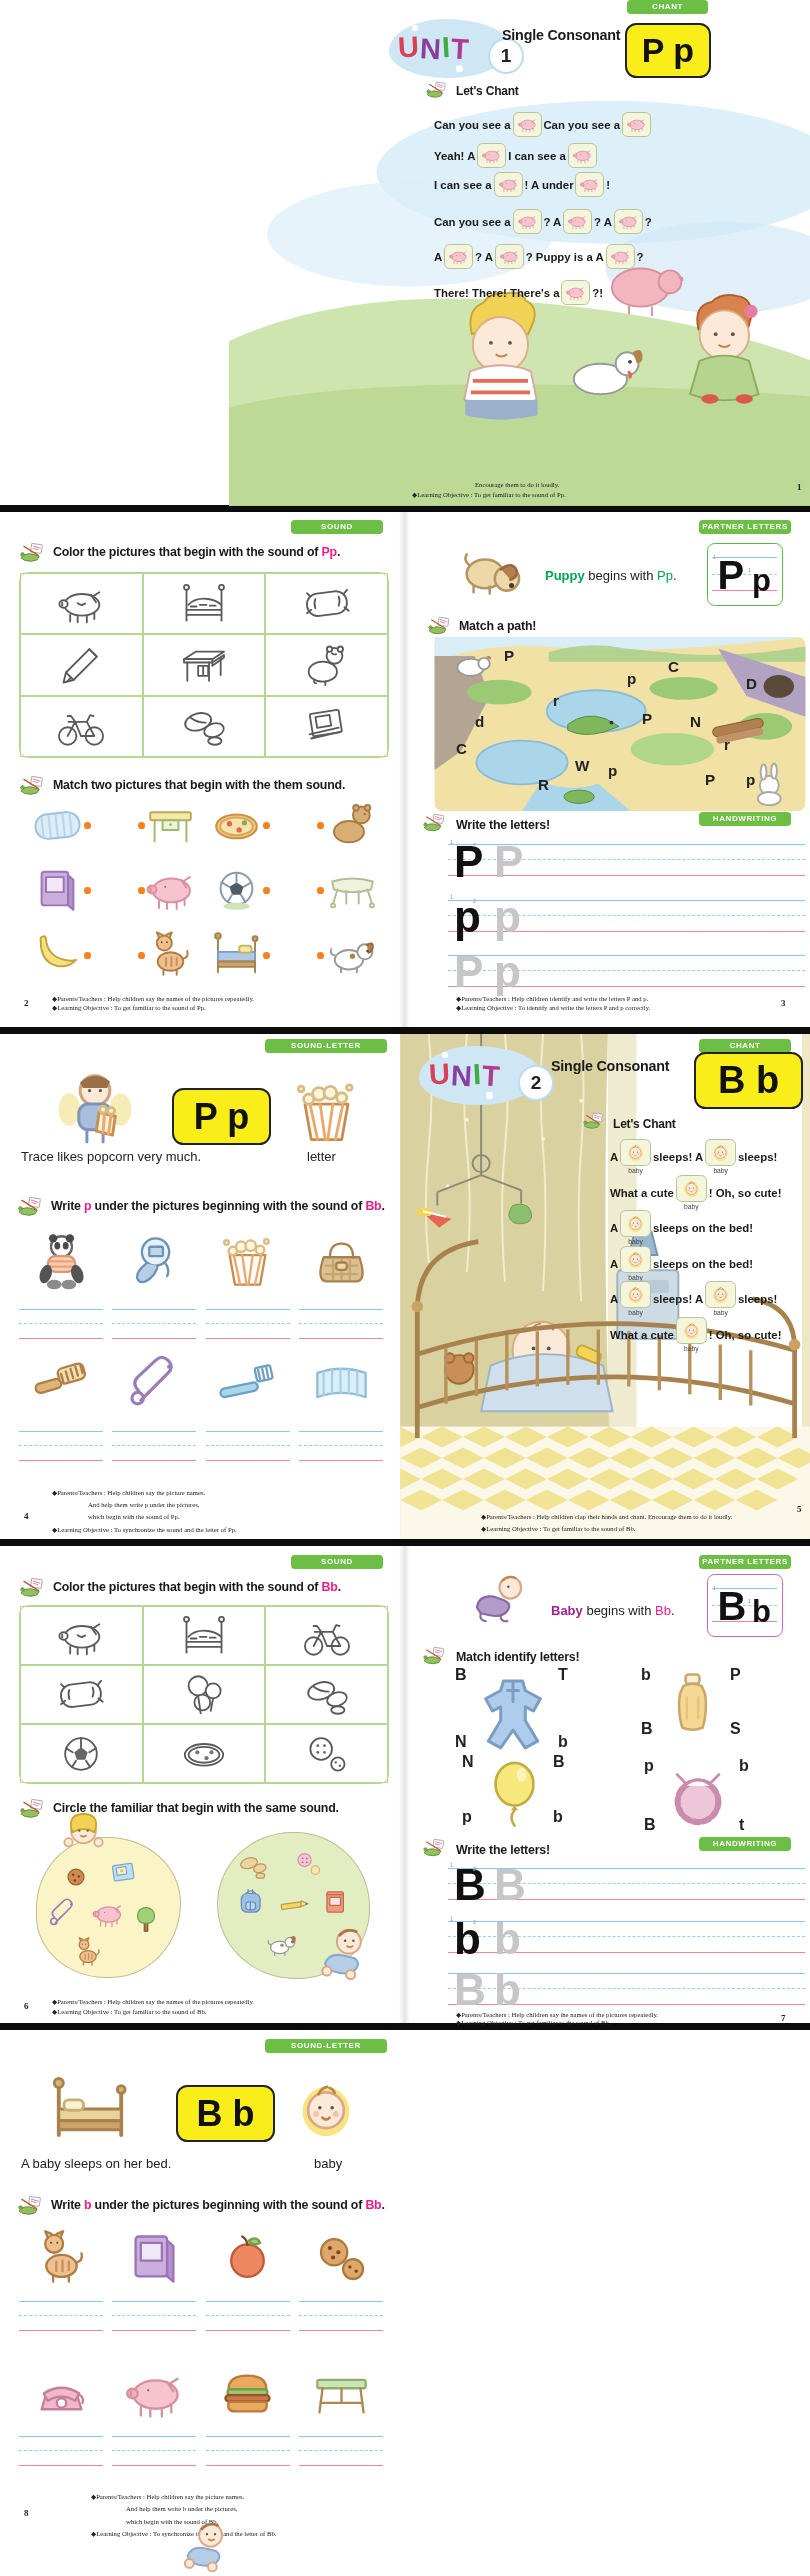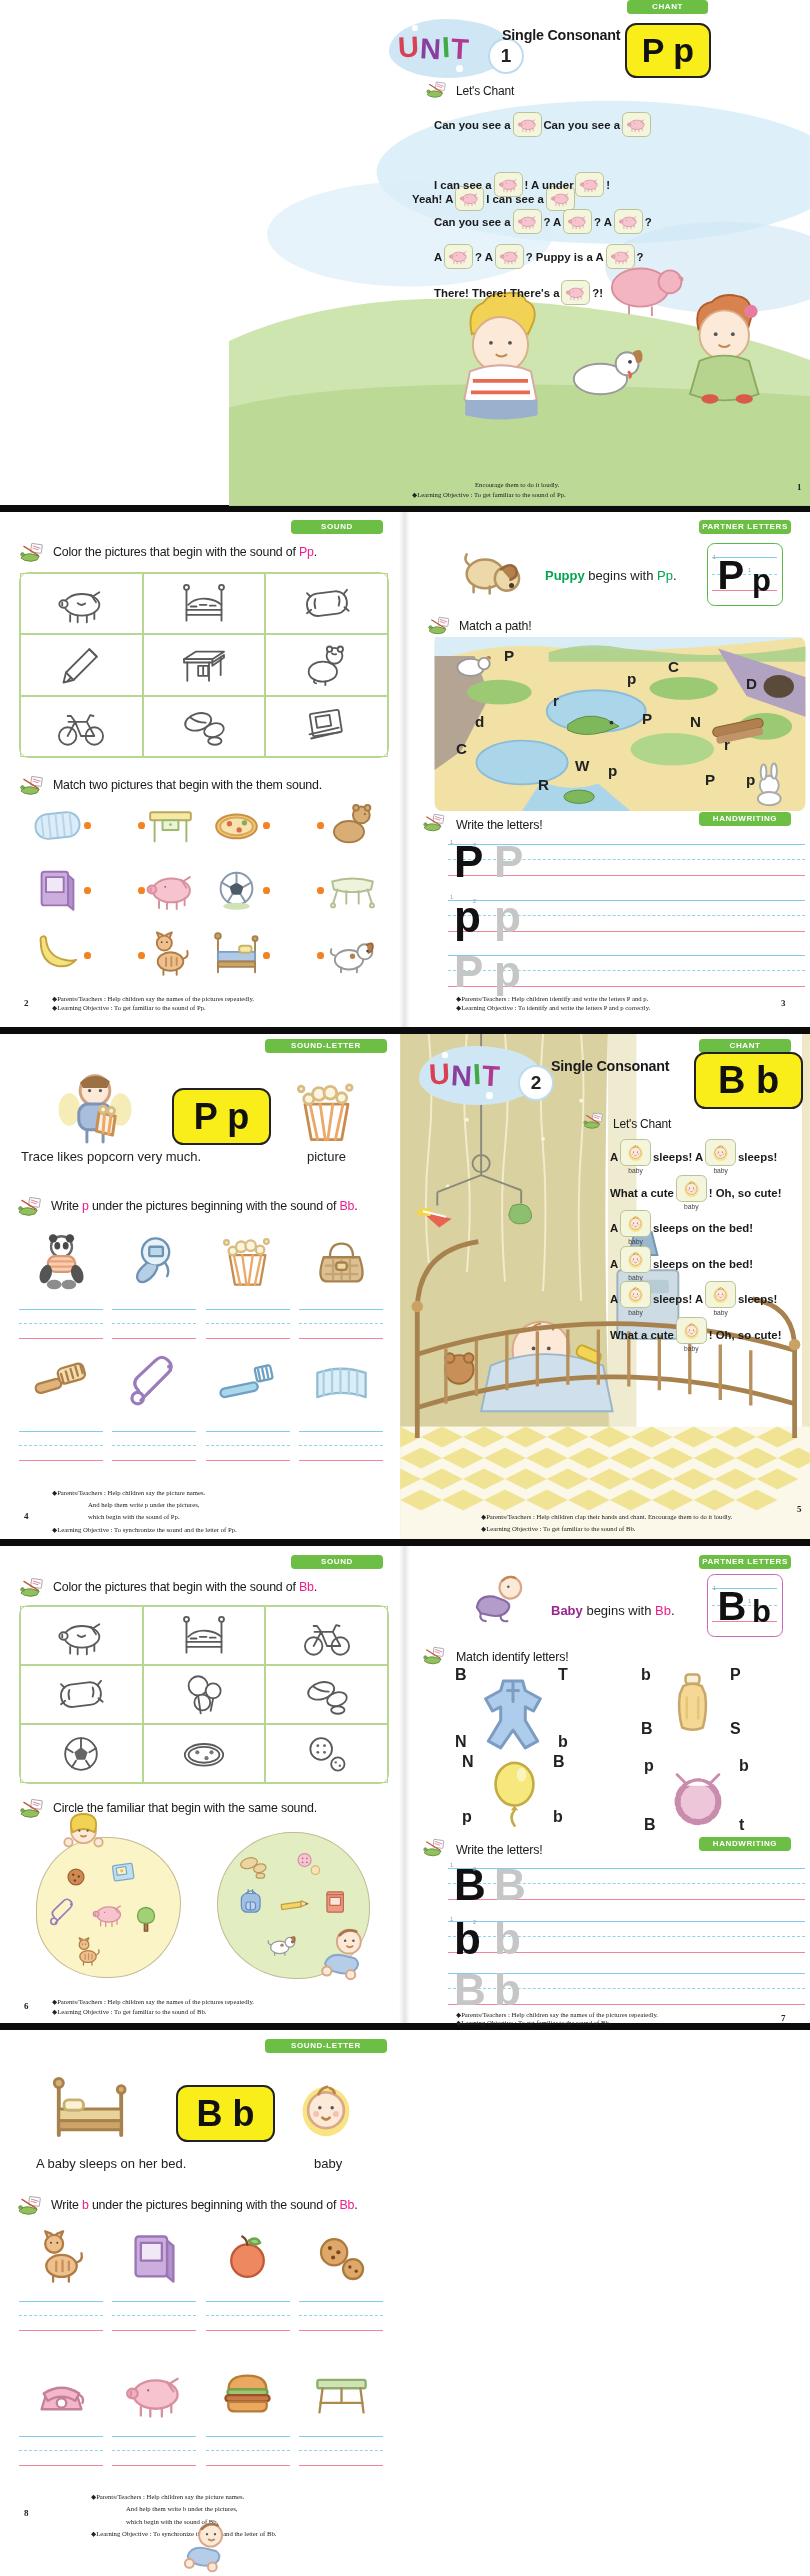--- a/index.html
+++ b/index.html
@@ -9,21 +9,21 @@
   .badge{position:absolute;background:#6cbe45;color:#fff;font-weight:bold;font-size:8px;
          letter-spacing:0.6px;text-align:center;border-radius:3.8px;line-height:14.3px;height:14.3px;}
   .lettercard{position:absolute;background:#f9ee1a;border:2.4px solid #222;border-radius:11.4px;
               display:flex;align-items:center;justify-content:center;font-weight:bold;color:#111;}
   .unitblob{position:absolute;background:#cfe7f5;border-radius:46% 54% 52% 48%/55% 48% 52% 45%;}
   .unitword{position:absolute;font-weight:bold;letter-spacing:1px;}
   .unitword span{display:inline-block;font-weight:bold;}
   .unitnum{position:absolute;background:#fff;border:2.9px solid #bcdcee;border-radius:50%;
            display:flex;align-items:center;justify-content:center;font-weight:bold;color:#222;}
   .sctitle{position:absolute;font-weight:bold;font-size:14.3px;letter-spacing:-0.2px;}
-  .h-instr{position:absolute;font-weight:normal;font-size:12.4px;white-space:nowrap;letter-spacing:-0.2px;}
+  .h-instr{position:absolute;font-weight:bold;font-size:12.4px;white-space:nowrap;letter-spacing:-0.2px;}
   .h-cap{position:absolute;font-size:13px;white-space:nowrap;color:#222;}
   .c-pink{color:#ec1e8c;}.c-green{color:#00a650;}.c-purple{color:#9b268f;}
   .chantline{position:absolute;font-weight:bold;font-size:11.4px;white-space:nowrap;display:flex;align-items:center;gap:1.9px;}
   .cbox{display:inline-flex;align-items:center;justify-content:center;background:#f3f6dc;
         border:1.4px solid #bcc294;border-radius:5.7px;vertical-align:middle;}
   .cwrap{display:inline-flex;flex-direction:column;align-items:center;vertical-align:middle;}
   .ccap{font-size:6.7px;font-weight:normal;color:#444;line-height:7.6px;margin-top:1px;}
   .pgrid{position:absolute;border:1.9px solid #b5d78f;border-radius:9.5px;display:grid;}
   .pcell{border:1px solid #b5d78f;display:flex;align-items:center;justify-content:center;}
   .icon{display:flex;align-items:center;justify-content:center;}
@@ -132,21 +132,21 @@
           <g fill="#fff" stroke="#5a5a5a" stroke-width="2.2">
             <ellipse cx="31" cy="31" rx="21" ry="13.5" fill="#f6c3ce" stroke="#d8909e"></ellipse>
             <ellipse cx="9" cy="30" rx="5" ry="4.5" fill="#f2aebc" stroke="#d8909e"></ellipse>
             <path d="M7.5 28.5v3.5M44 21l8-5M17 43v8M26 44v8M37 44v8M46 40v8" stroke="#d8909e" fill="none"></path>
             <path d="M42 19l6 9" stroke="#d8909e" fill="#f6c3ce"></path>
             <circle cx="24" cy="27" r="1" fill="#8a5a62" stroke="none"></circle>
           </g>
         </svg>
       </div>
     </div>
-    <div class="chantline" style="left: 412px; top: 143px; margin-top: 43px;">
+    <div class="chantline" style="left: 434px; top: 143px;">
       <span>Yeah! A </span>
       <div class="cbox" style="width: 27px; height: 23px;">
         <svg viewBox="0 0 60 60" width="23" height="21">
           <g fill="#fff" stroke="#5a5a5a" stroke-width="2.2">
             <ellipse cx="31" cy="31" rx="21" ry="13.5" fill="#f6c3ce" stroke="#d8909e"></ellipse>
             <ellipse cx="9" cy="30" rx="5" ry="4.5" fill="#f2aebc" stroke="#d8909e"></ellipse>
             <path d="M7.5 28.5v3.5M44 21l8-5M17 43v8M26 44v8M37 44v8M46 40v8" stroke="#d8909e" fill="none"></path>
             <path d="M42 19l6 9" stroke="#d8909e" fill="#f6c3ce"></path>
             <circle cx="24" cy="27" r="1" fill="#8a5a62" stroke="none"></circle>
           </g>
@@ -719,21 +719,21 @@
           <circle cx="16" cy="19" r="4" fill="#fdf4dc" stroke="#d8bc84"></circle>
           <circle cx="24" cy="15" r="5" fill="#fdf4dc" stroke="#d8bc84"></circle>
           <circle cx="33" cy="14" r="5" fill="#fdf4dc" stroke="#d8bc84"></circle>
           <circle cx="42" cy="18" r="4" fill="#fdf4dc" stroke="#d8bc84"></circle>
           <circle cx="48" cy="10" r="2.2" fill="#fdf4dc" stroke="#d8bc84"></circle>
           <circle cx="10" cy="11" r="2.2" fill="#fdf4dc" stroke="#d8bc84"></circle>
         </g>
       </svg>
     </div>
     <div class="h-cap" style="left: 21px; top: 1149px;">Trace likes popcorn very much.</div>
-    <div class="h-cap" style="left: 307px; top: 1149px;">picture</div>
+    <div class="h-cap" style="left: 307px; top: 1149px;">letter</div>
     <div class="icon a" style="left: 13.3px; top: 1195px; width: 34px; height: 27px;">
       <svg viewBox="0 0 60 60" width="34" height="27" preserveAspectRatio="xMidYMid meet">
         <g fill="#fff" stroke="#5a5a5a" stroke-width="2.2" stroke-linecap="round" stroke-linejoin="round">
           <path d="M6 37q9-11 24-8l16 5-5 8q-13 6-27 1z" fill="#93c05e" stroke="#62903a"></path>
           <circle cx="9" cy="30" r="4" fill="#93c05e" stroke="#62903a"></circle>
           <circle cx="8" cy="29" r="1" fill="#333" stroke="none"></circle>
           <rect x="28" y="7" width="24" height="19" rx="2" transform="rotate(8 40 16)" fill="#fff" stroke="#aaa"></rect>
           <g transform="rotate(8 40 16)" stroke="#e088a8" fill="none">
             <path d="M32 12l16 3M32 17l12 2"></path>
           </g>
@@ -1584,21 +1584,21 @@
           <circle cx="30" cy="31" r="14.5" fill="#fce9d8" stroke="#d8a888"></circle>
           <path d="M24 18q2-5 7-6M33 13q3 1 4 4" fill="none" stroke="#b88648"></path>
           <circle cx="25" cy="29" r="1.4" fill="#555" stroke="none"></circle>
           <circle cx="35" cy="29" r="1.4" fill="#555" stroke="none"></circle>
           <circle cx="22" cy="34" r="2.4" fill="#f6c2b0" stroke="none"></circle>
           <circle cx="38" cy="34" r="2.4" fill="#f6c2b0" stroke="none"></circle>
           <path d="M27 37q3 3 6 0" fill="none" stroke="#b88648"></path>
         </g>
       </svg>
     </div>
-    <div class="h-cap" style="left: 36px; top: 2156px;">A baby sleeps on her bed.</div>
+    <div class="h-cap" style="left: 21px; top: 2156px;">A baby sleeps on her bed.</div>
     <div class="h-cap" style="left: 314px; top: 2156px;">baby</div>
     <div class="icon a" style="left: 13.3px; top: 2194px; width: 34px; height: 27px;">
       <svg viewBox="0 0 60 60" width="34" height="27" preserveAspectRatio="xMidYMid meet">
         <g fill="#fff" stroke="#5a5a5a" stroke-width="2.2" stroke-linecap="round" stroke-linejoin="round">
           <path d="M6 37q9-11 24-8l16 5-5 8q-13 6-27 1z" fill="#93c05e" stroke="#62903a"></path>
           <circle cx="9" cy="30" r="4" fill="#93c05e" stroke="#62903a"></circle>
           <circle cx="8" cy="29" r="1" fill="#333" stroke="none"></circle>
           <rect x="28" y="7" width="24" height="19" rx="2" transform="rotate(8 40 16)" fill="#fff" stroke="#aaa"></rect>
           <g transform="rotate(8 40 16)" stroke="#e088a8" fill="none">
             <path d="M32 12l16 3M32 17l12 2"></path>

